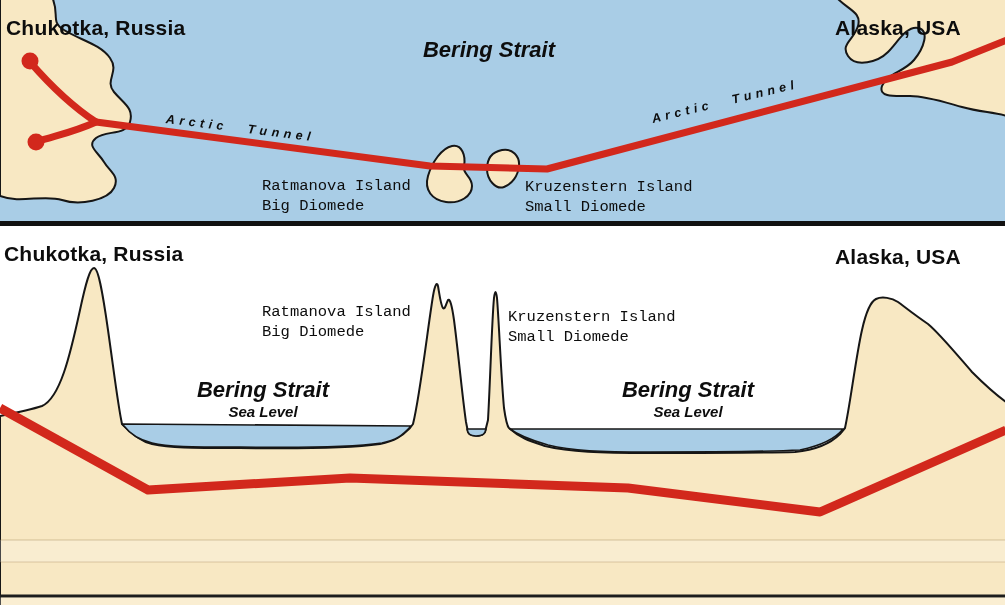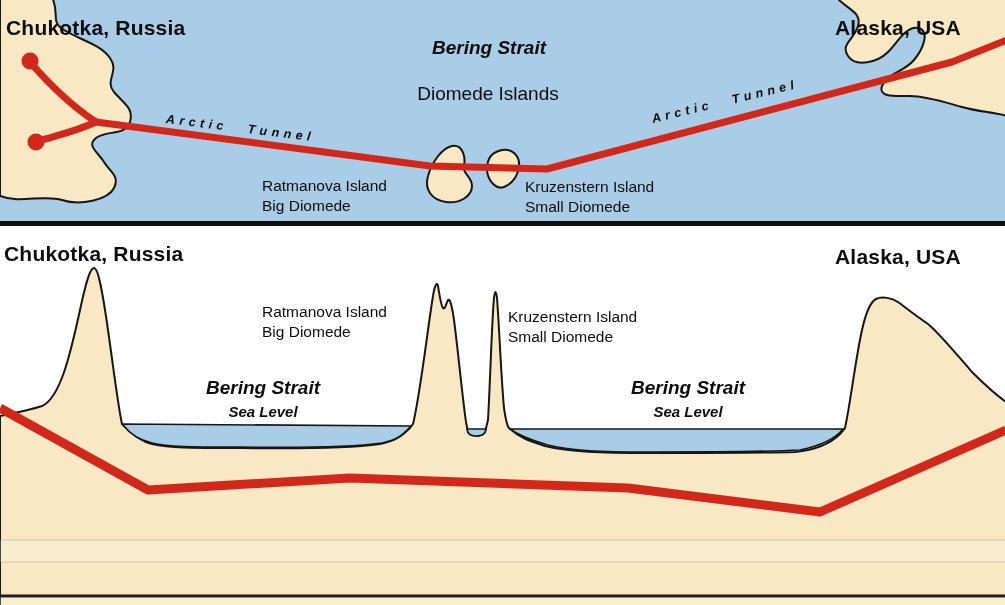--- a/index.html
+++ b/index.html
@@ -8,23 +8,23 @@
   html,body{margin:0;padding:0;background:#e9e9e9;font-family:"Liberation Sans",sans-serif;}
   .canvas{position:relative;width:1005px;height:605px;overflow:hidden;background:var(--background);padding-left:25px;}
   svg{position:absolute;left:0;display:block;}
   .land{fill:var(--land);stroke:var(--outline);stroke-width:2;}
   .terrain{fill:var(--land);stroke:var(--outline);stroke-width:2;stroke-linejoin:round;}
   .water{fill:var(--sea);stroke:var(--outline);stroke-width:1.6;stroke-linejoin:round;}
   .tunnel{stroke:var(--tunnel);stroke-width:7;fill:none;stroke-linecap:round;stroke-linejoin:round;}
   .tunnel-thick{stroke:var(--tunnel);stroke-width:9;fill:none;stroke-linecap:butt;stroke-linejoin:round;}
   .tunnel-dot{fill:var(--tunnel);}
   .lbl{position:absolute;color:#0d0d0d;white-space:nowrap;}
-  .lbl .ln{display:block;}
+  .lbl .ln{display:block;font-family:Liberation Mono, monospace;}
   .region{font-size:21px;font-weight:bold;letter-spacing:.2px;}
-  .strait-title{font-size:19px;font-weight:bold;font-style:italic;transform:translateX(-50%);}
+  .strait-title{font-size:22px;font-weight:bold;font-style:italic;transform:translateX(-50%);}
   .subtitle{font-size:19px;transform:translateX(-50%);}
   .island-lbl{font-size:15.5px;line-height:20px;}
   .tunnel-lbl{font-size:12.5px;font-weight:bold;font-style:italic;letter-spacing:4.5px;word-spacing:12px;transform-origin:left center;}
   .rot-left{transform:rotate(7deg);}
   .rot-right{transform:rotate(-13.5deg);}
   .sea-level{font-size:15px;font-weight:bold;font-style:italic;transform:translateX(-50%);}
 </style>
 </head>
 <body>
 
@@ -106,21 +106,20 @@
     <line x1="0" y1="336" x2="1005" y2="336" stroke="rgba(140,110,60,0.3)" stroke-width="1"></line>
     <line x1="0" y1="370" x2="1005" y2="370" stroke="#1d1d1d" stroke-width="3"></line>
     <rect x="0" y="371.5" width="1005" height="8" fill="rgba(255,255,255,0.25)"></rect>
 
     <path class="tunnel-thick" d="M 0,182 L 148,264 L 350,252 L 628,262 L 820,286 L 1006,204"></path>
   </svg>
 
   <div class="lbl region" style="left:6px;top:16px">Chukotka, Russia</div>
   <div class="lbl region" style="left:835px;top:16px">Alaska, USA</div>
   <div class="lbl strait-title" style="left:489px;top:37px">Bering Strait</div>
-  <div class="lbl subtitle" style="left:488px;top:83px">Diomede Islands</div>
   <div class="lbl tunnel-lbl rot-left" style="left:166px;top:112px">Arctic Tunnel</div>
   <div class="lbl tunnel-lbl rot-right" style="left:652px;top:112px">Arctic Tunnel</div>
   <div class="lbl island-lbl" style="left:262px;top:176px">
     <span class="ln">Ratmanova Island</span>
     <span class="ln">Big Diomede</span>
   </div>
   <div class="lbl island-lbl" style="left:525px;top:177px">
     <span class="ln">Kruzenstern Island</span>
     <span class="ln">Small Diomede</span>
   </div>

